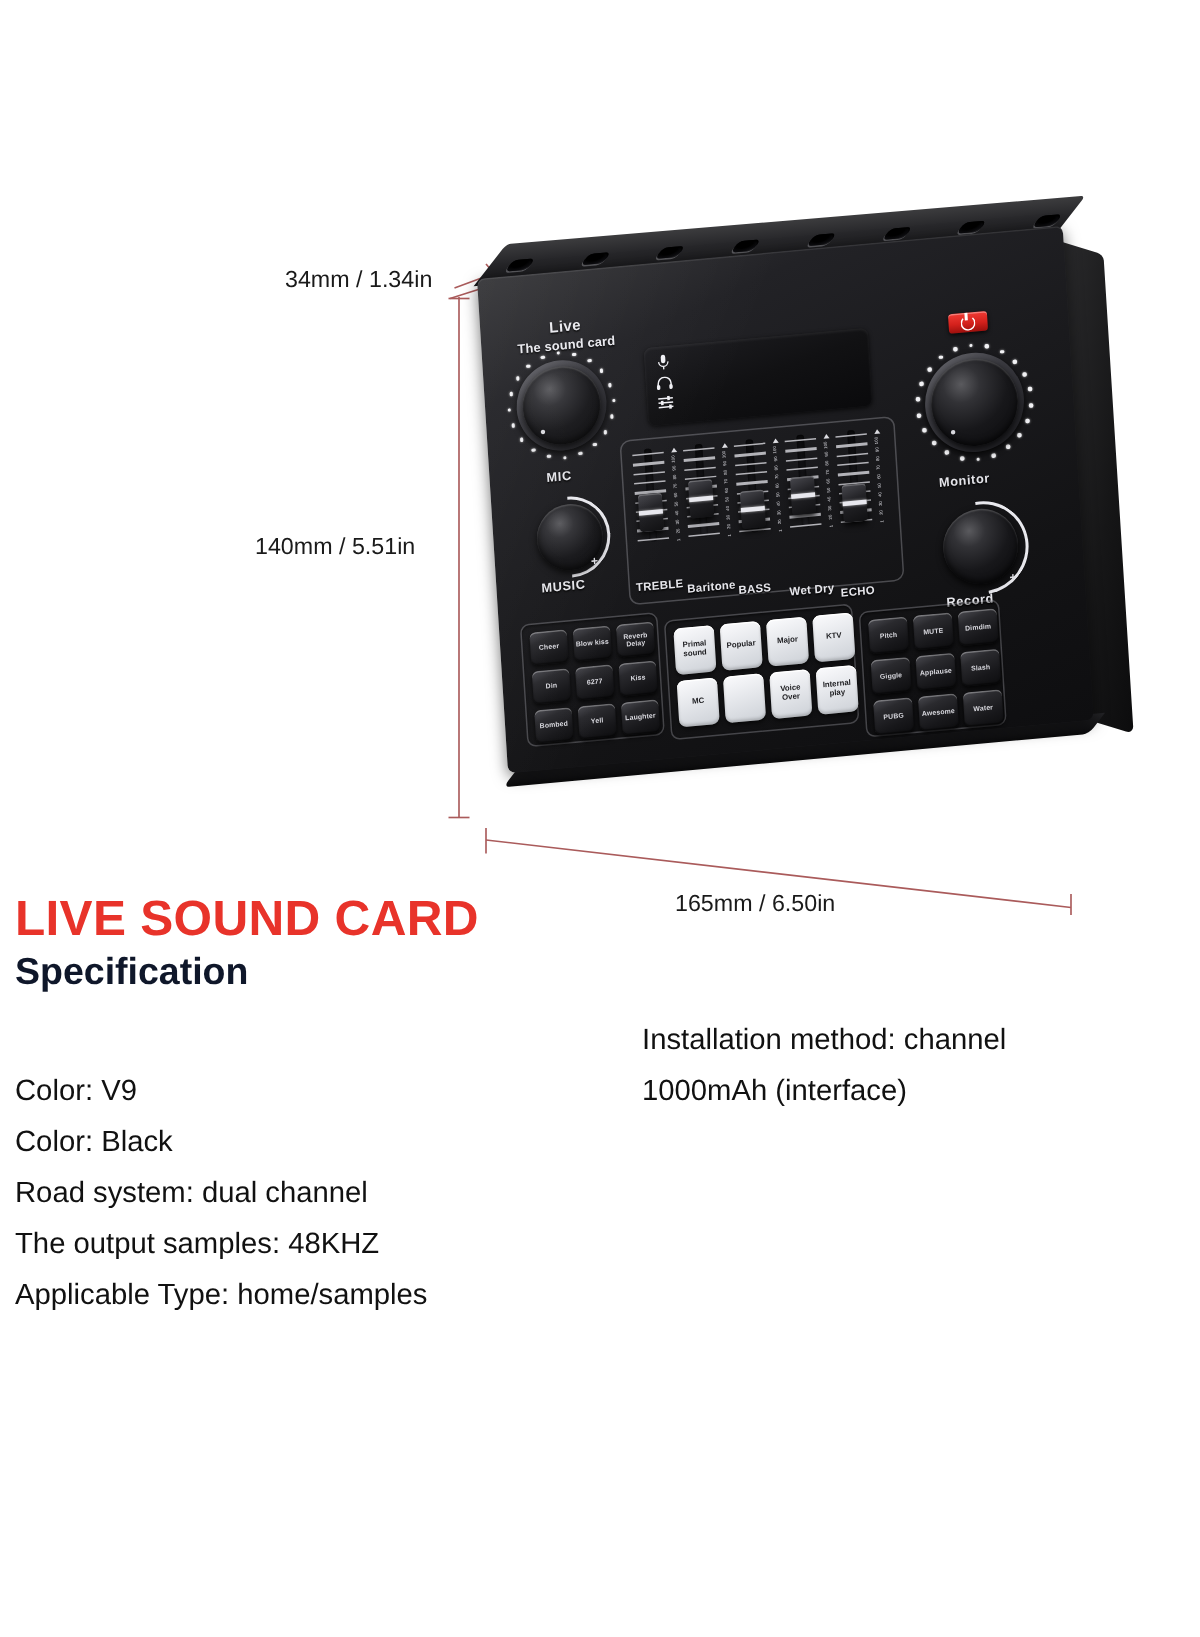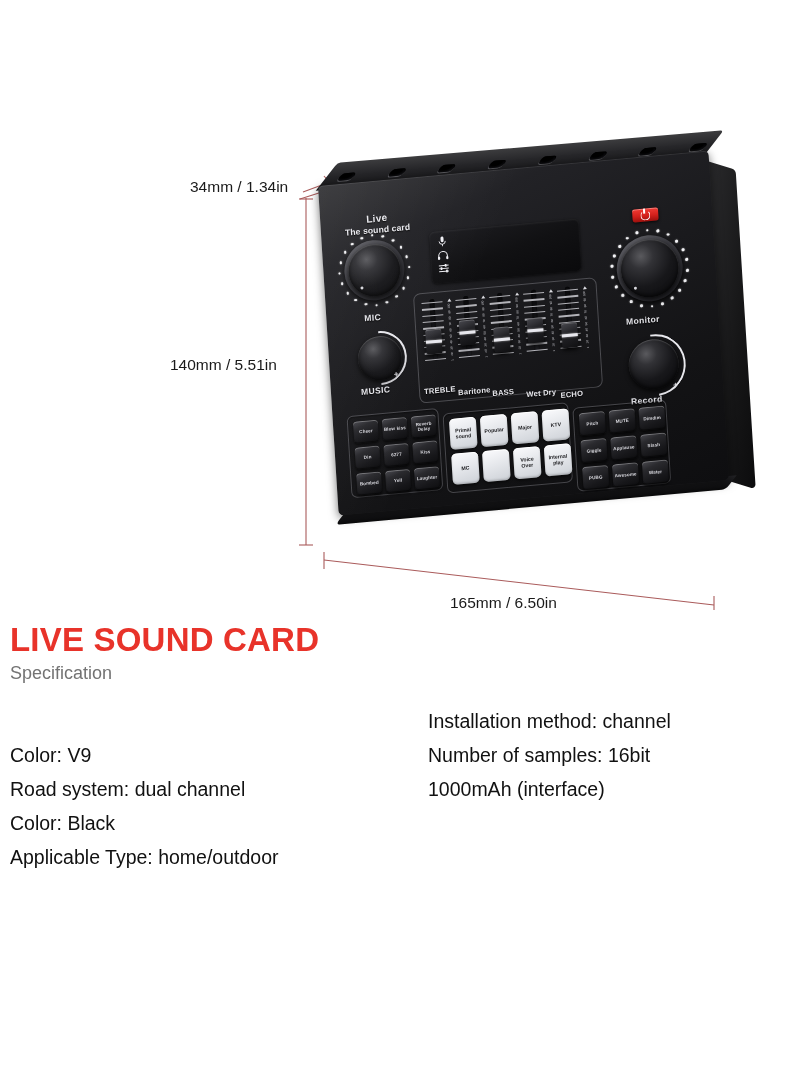--- a/index.html
+++ b/index.html
@@ -331,36 +331,36 @@
     text-align:center;
     color: #1d1d20;
     font-size: 5.2px;
     font-weight: 700;
     line-height: 1.15;
     padding: 1px;
     box-sizing: border-box;
   }
 
   
-  #spec-section { position:absolute; left:0; top:610px; width:679px; height:481px; }
+  #spec-section { position:absolute; left:0; top:582px; width:679px; height:481px; }
   #title-live {
     position:absolute;
     left: 10px; top: 13px;
     font-size: 33px;
     font-weight: 700;
     color: #e8332a;
     letter-spacing: .2px;
     line-height: 1;
   }
   #title-spec {
     position:absolute;
     left: 10px; top: 54px;
-    font-size: 18px;
-    font-weight: 400;
-    color: #737373;
+    font-size: 25px;
+    font-weight: 700;
+    color: #0f172a;
     line-height: 1;
   }
   .spec-col { position:absolute; font-size: 19.5px; color:#111; line-height: 34px; }
   #spec-col-left { left: 10px; top: 128px; }
   #spec-col-right { left: 428px; top: 94px; }
   .spec-line { white-space: nowrap; }
 </style>
 </head>
 <body>
 
@@ -700,22 +700,22 @@
       </div>
     </div>
   </div>
 </div>
 
 <div id="spec-section">
   <div id="title-live">LIVE SOUND CARD</div>
   <div id="title-spec">Specification</div>
   <div class="spec-col" id="spec-col-left">
       <div class="spec-line">Color: V9</div>
+      <div class="spec-line">Color: Black</div>
       <div class="spec-line">Road system: dual channel</div>
-      <div class="spec-line">Color: Black</div>
-      <div class="spec-line">Applicable Type: home/outdoor</div>
+      <div class="spec-line">The output samples: 48KHZ</div>
+      <div class="spec-line">Applicable Type: home/samples</div>
     </div>
   <div class="spec-col" id="spec-col-right">
       <div class="spec-line">Installation method: channel</div>
-      <div class="spec-line">Number of samples: 16bit</div>
       <div class="spec-line">1000mAh (interface)</div>
     </div>
 </div>
 
 </body></html>

